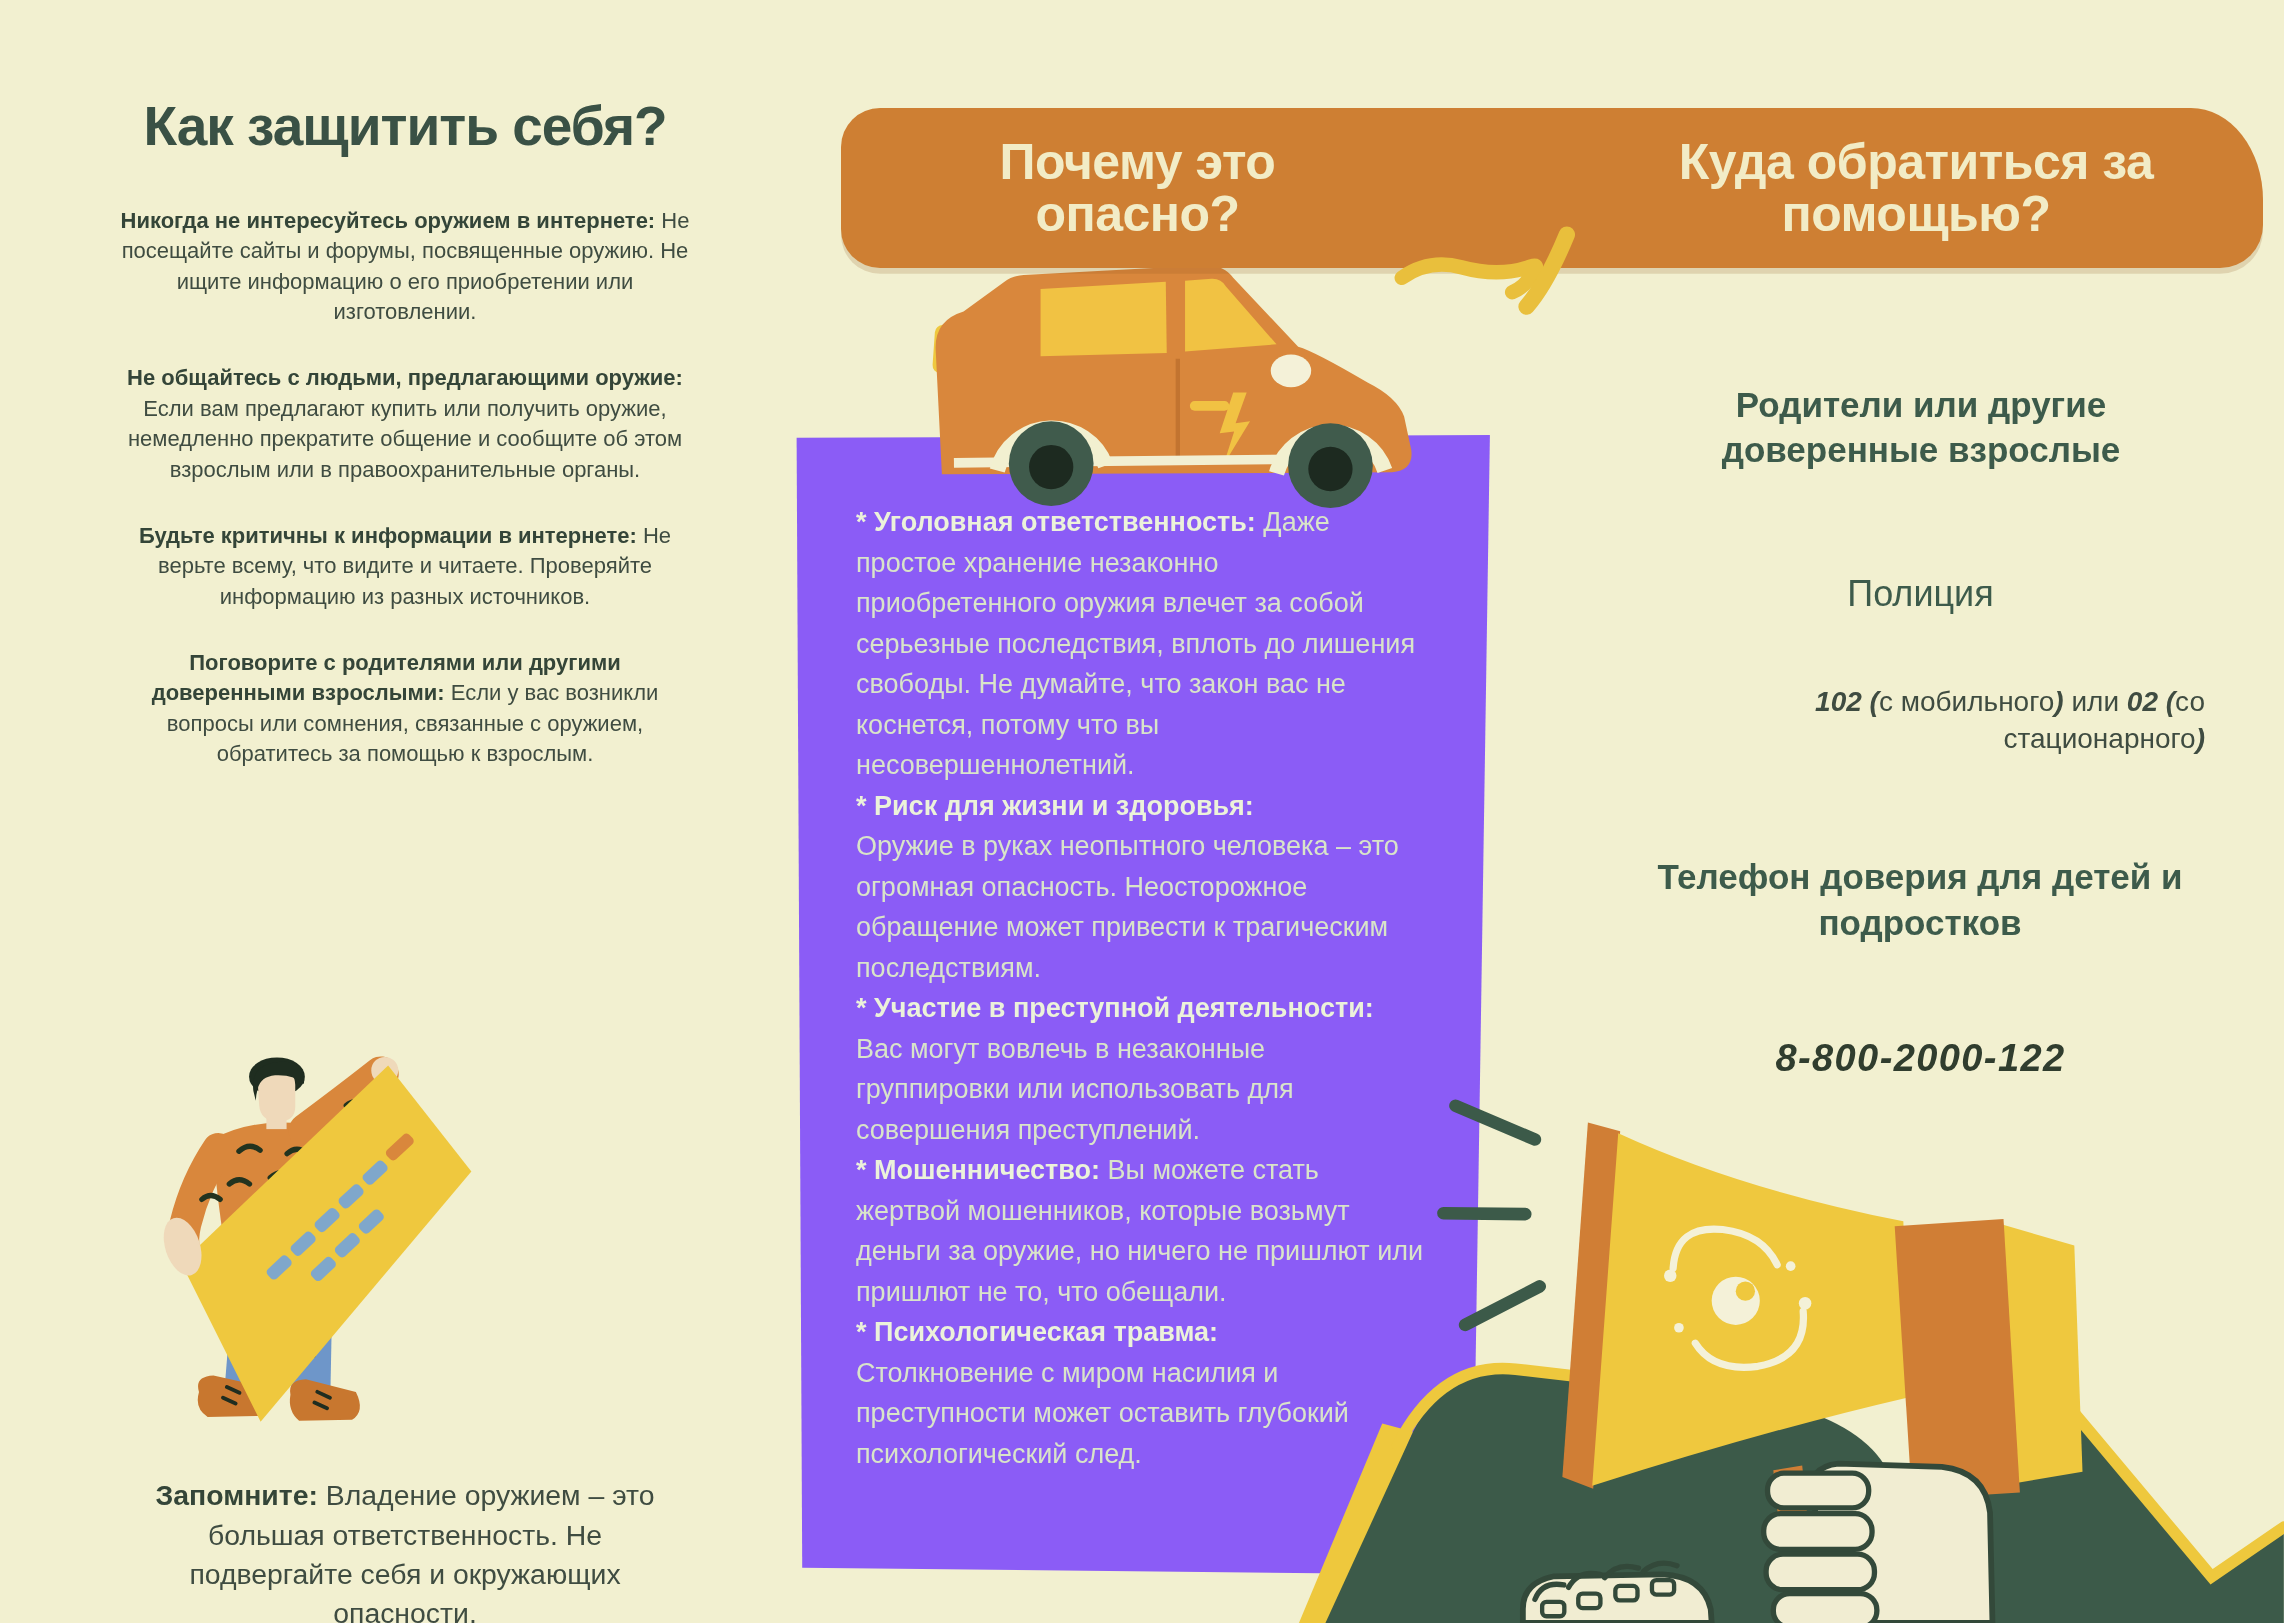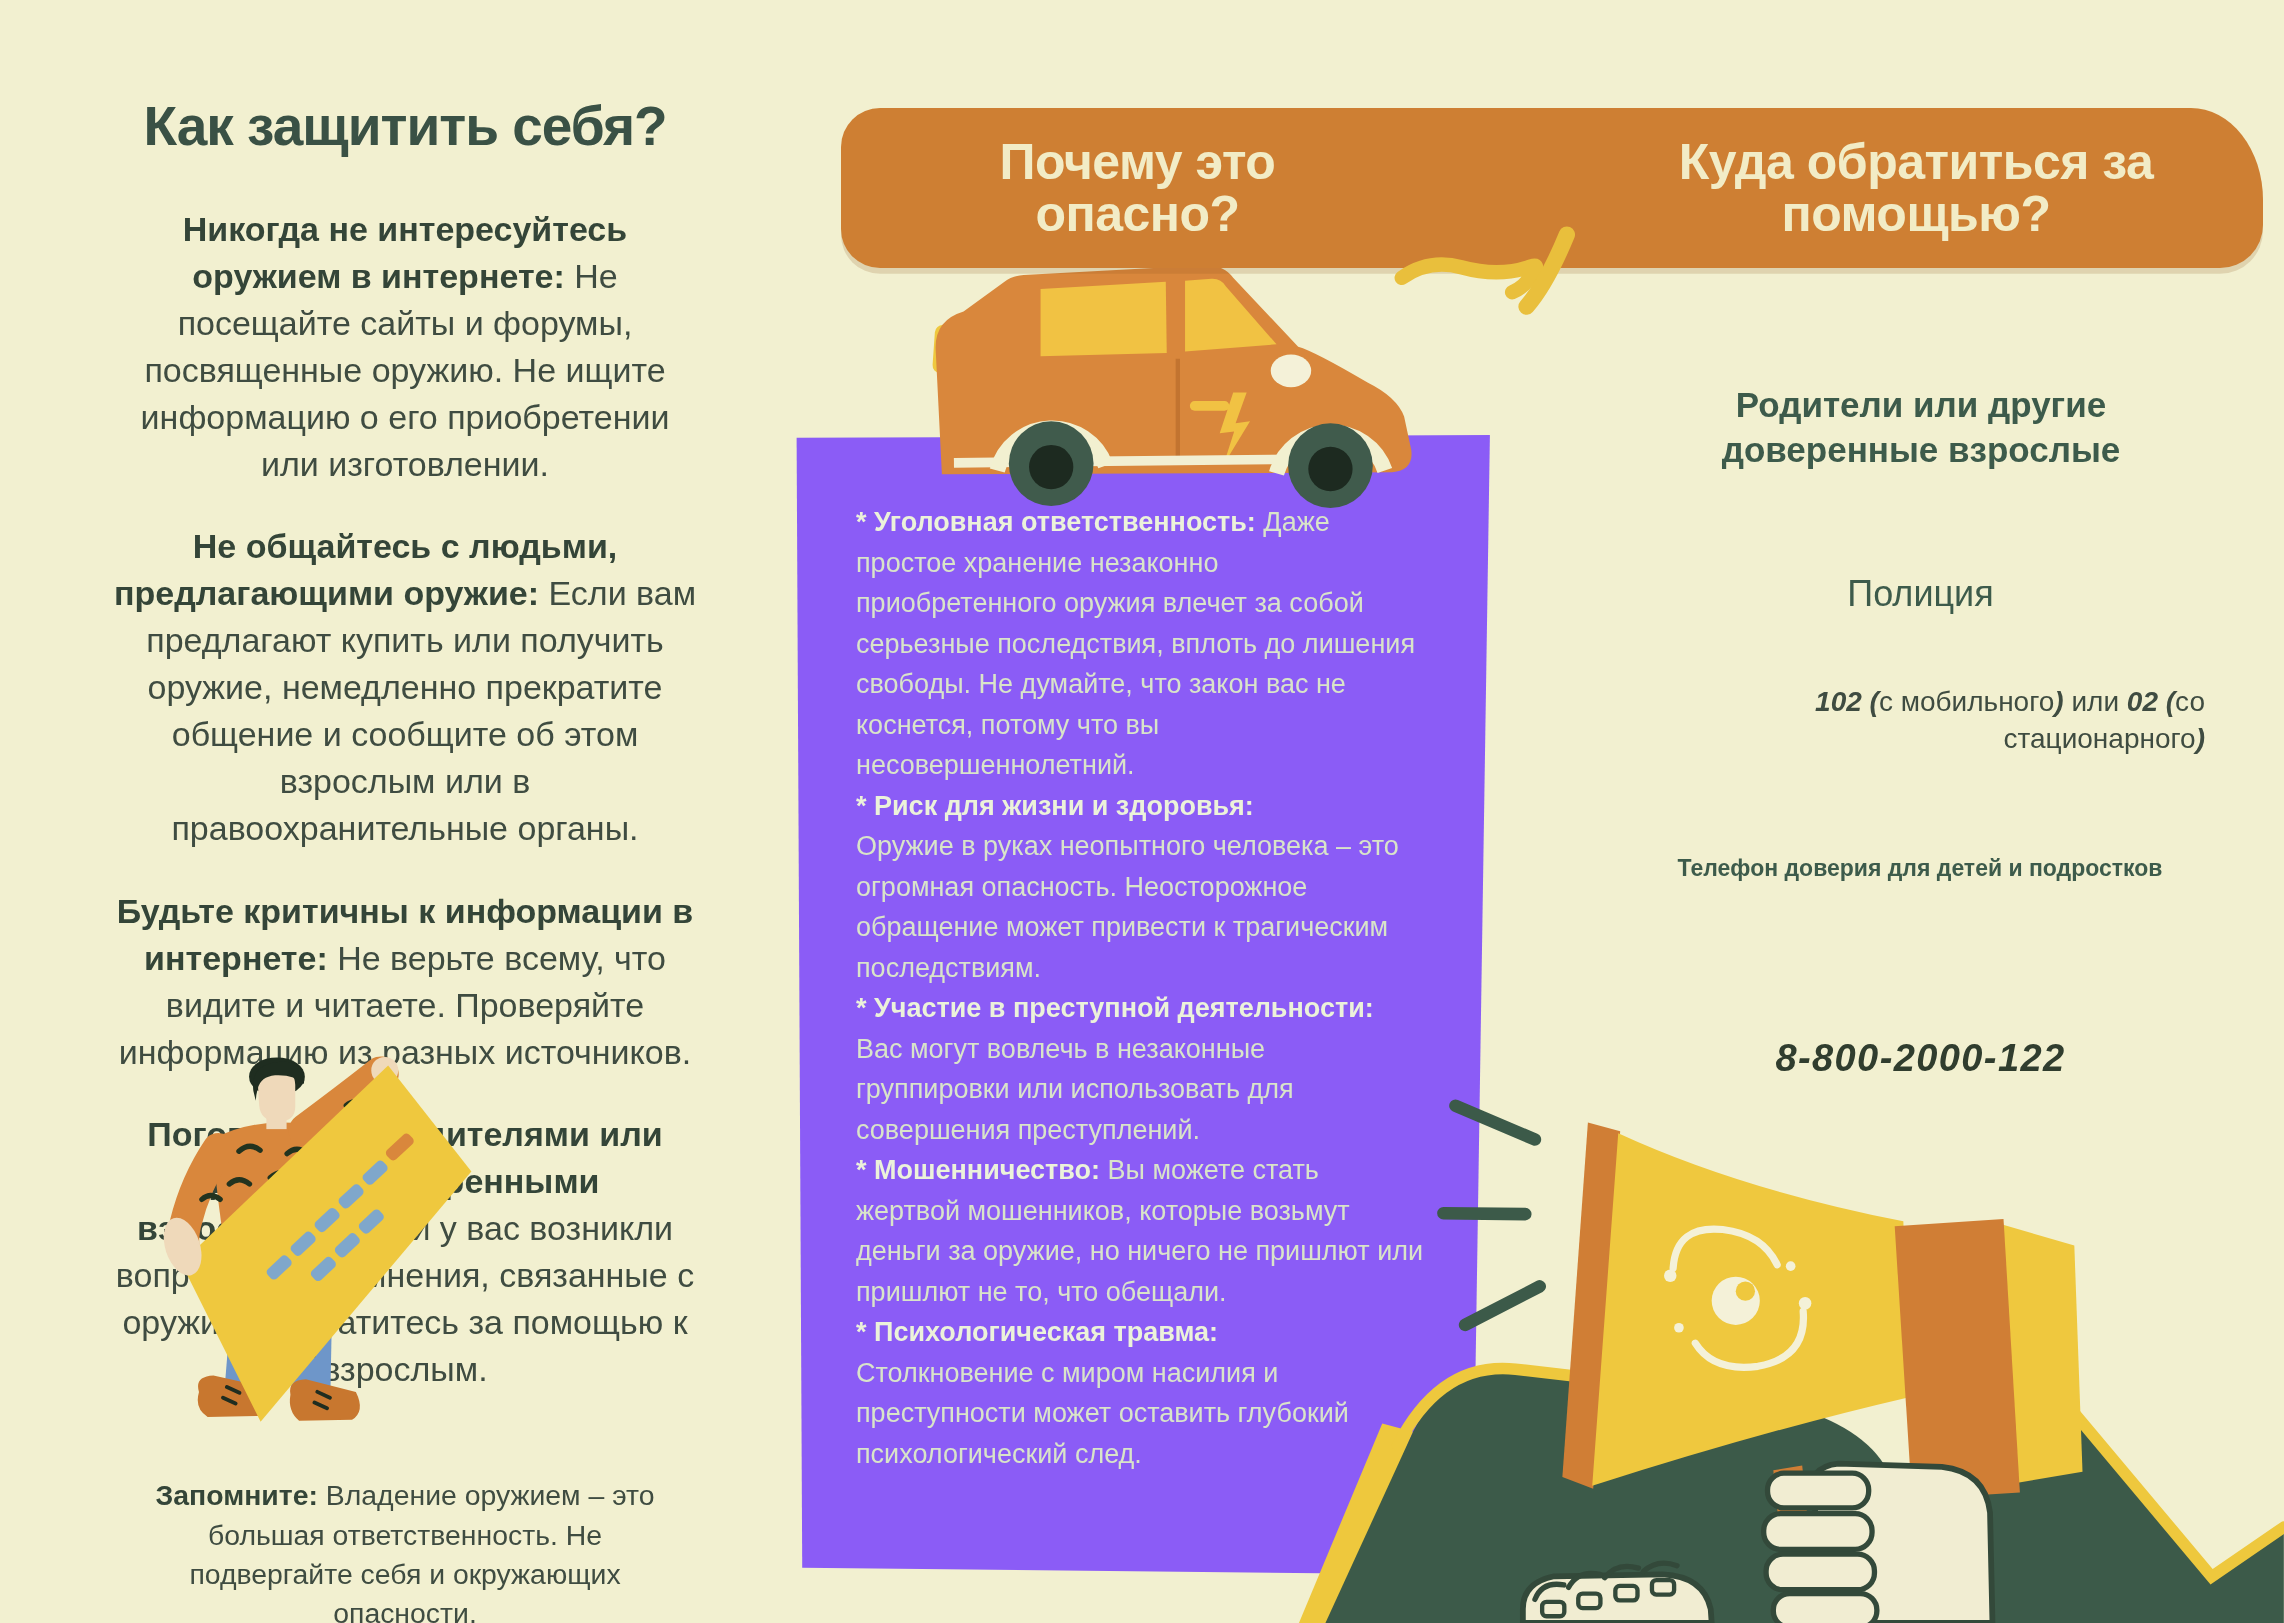--- a/index.html
+++ b/index.html
@@ -1,21 +1,21 @@
 <!DOCTYPE html>
 <html style="font-size:7.7px"><head>
 <meta charset="utf-8">
 <style>
   html,body{margin:0;padding:0;background:#F2F0D0;}
   .poster{position:relative;width:2284px;height:1623px;background:#F2F0D0;overflow:hidden;
           font-family:"Liberation Sans",sans-serif;}
   
   .col-left{position:absolute;left:41px;top:94px;width:728px;text-align:center;z-index:2;}
   .left-title{font-size:55px;font-weight:bold;color:#3A5145;margin:0 0 48px;letter-spacing:-1px;}
-  .para{width:583px;margin:0 auto 36px;font-size:34px;line-height:1.38;color:#3F4C41;}
+  .para{width:583px;margin:0 auto 36px;font-size:22px;line-height:1.38;color:#3F4C41;}
   .para b,.left-footer b{color:#344538;}
   .left-footer{position:absolute;left:41px;top:1448px;width:728px;box-sizing:border-box;
                padding:0 87px;text-align:center;font-size:28.4px;line-height:1.38;color:#3F4C41;z-index:2;}
   
   .banner{position:absolute;left:841px;top:108px;width:1422px;height:160px;background:#CE7F33;
           border-radius:39px 72px 43px 39px / 39px 92px 43px 39px;
           box-shadow:0 5.8px 0 rgba(140,85,25,.18);z-index:3;}
   .banner-title{position:absolute;top:50%;transform:translateY(-50%);text-align:center;
                 font-weight:bold;font-size:50px;line-height:1.04;color:#F2ECC6;letter-spacing:-0.5px;}
   .bt-left{left:128px;width:337px;}
@@ -28,21 +28,21 @@
   .panel-item b{color:#ECF2DA;}
   
   .col-right{position:absolute;left:1600px;top:0;width:641px;height:1306px;text-align:center;
              color:#3D5B4B;z-index:2;}
   .r-adults{position:absolute;top:383px;left:80px;width:482px;font-size:35px;font-weight:bold;
             line-height:1.28;margin:0;}
   .r-police{position:absolute;top:573px;left:0;width:100%;font-size:36px;font-weight:normal;margin:0;}
   .r-numbers{position:absolute;top:684px;left:36px;width:569px;font-size:28px;line-height:1.32;
              margin:0;color:#3F4C41;text-align:right;}
   .bi{font-weight:bold;font-style:italic;}
-  .r-hotline{position:absolute;top:854px;left:55px;width:530px;font-size:23px;font-weight:bold;
+  .r-hotline{position:absolute;top:854px;left:55px;width:530px;font-size:35px;font-weight:bold;
              line-height:1.3;margin:0;}
   .r-phone{position:absolute;top:1037px;left:0;width:100%;font-size:38px;font-weight:bold;
            font-style:italic;margin:0;color:#303D2E;letter-spacing:1.4px;}
   
   .svg-car{position:absolute;left:896px;top:248px;z-index:2;}
   .svg-scribble{position:absolute;left:1388px;top:226px;z-index:3;}
   .svg-person{position:absolute;left:140px;top:1055px;z-index:2;}
   .svg-megaphone{position:absolute;left:1253px;top:1060px;z-index:4;}
 </style>
 </head>

